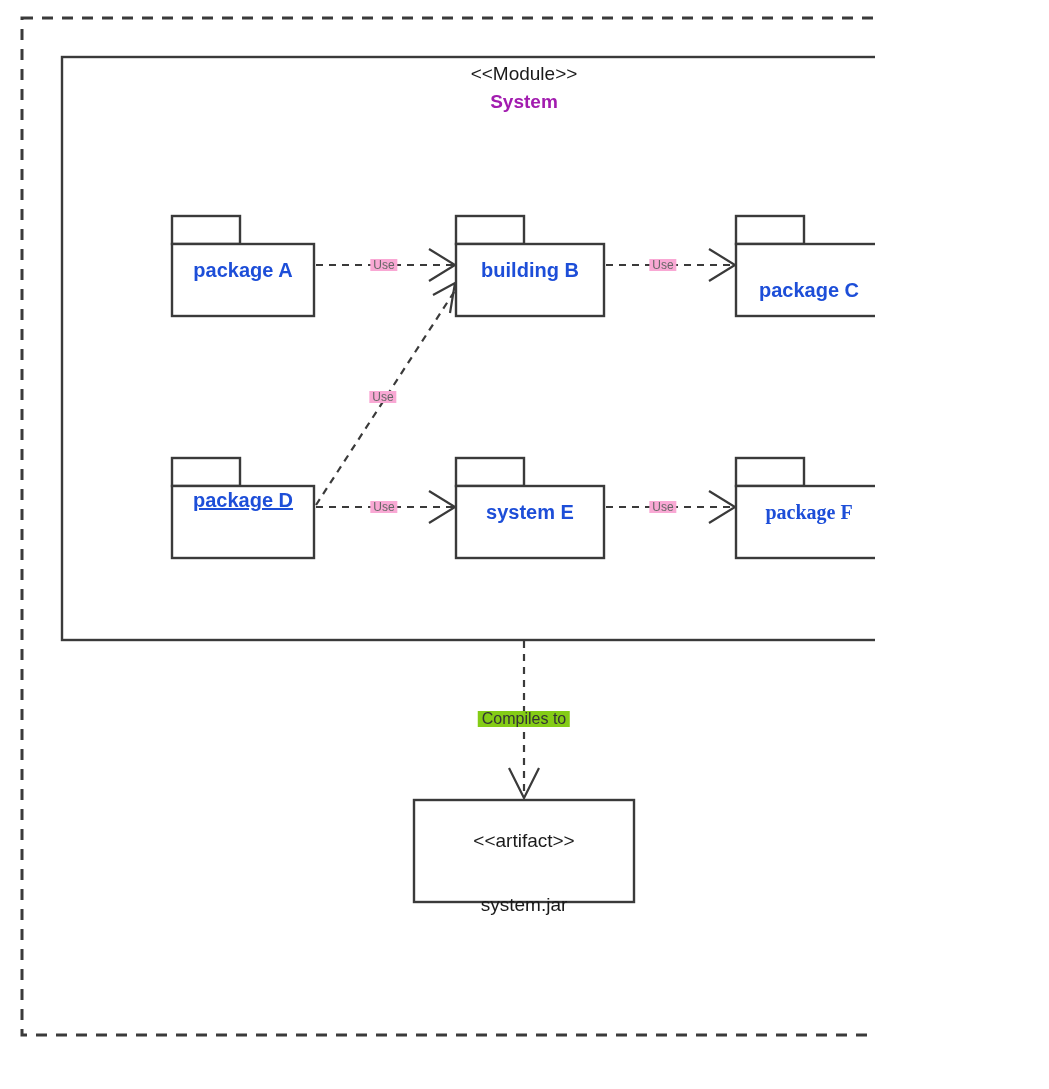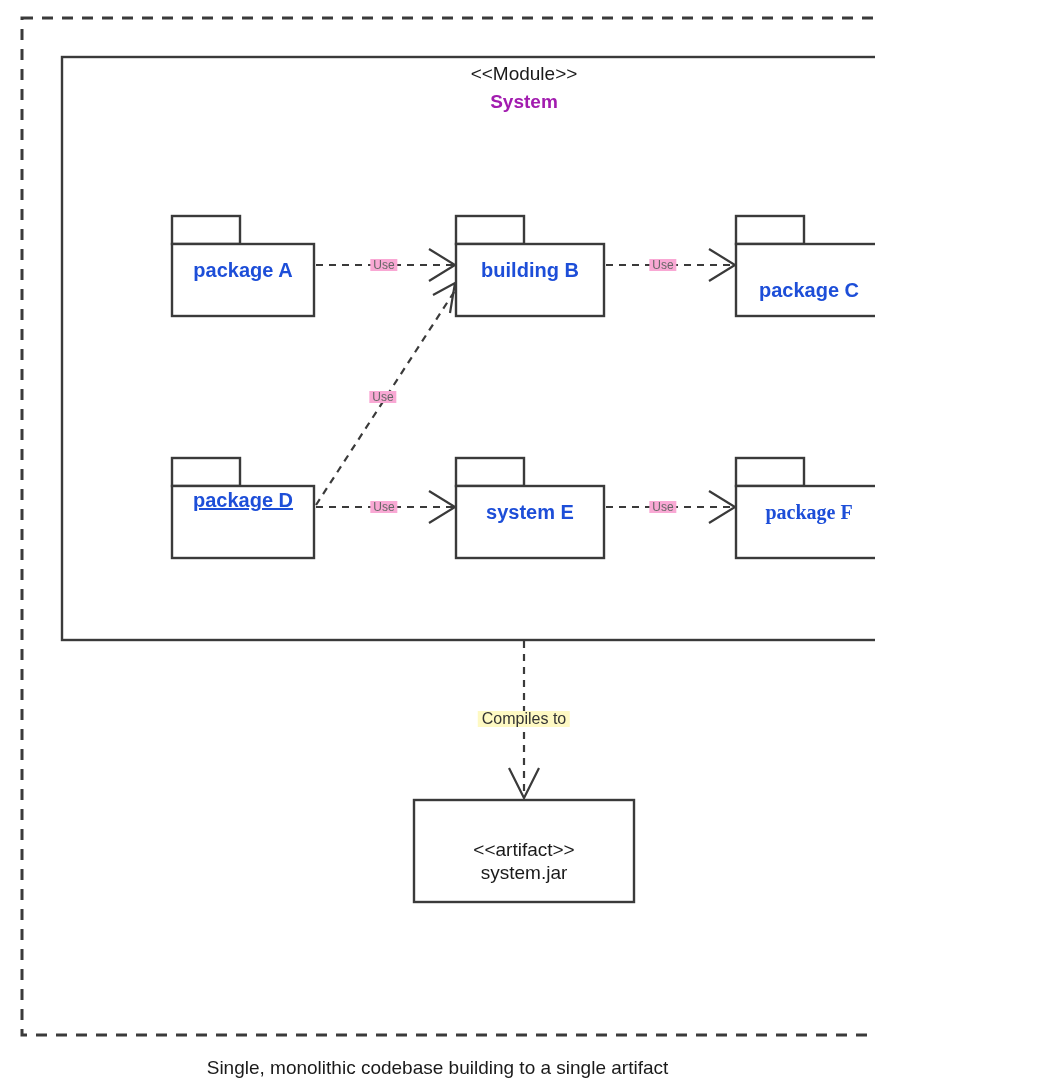--- a/index.html
+++ b/index.html
@@ -64,21 +64,21 @@
   .artifact-name {
     font-size: 19px;
     font-weight: normal;
     color: #1a1a1a;
     text-align: center;
   }
   .compiles-label {
     font-size: 16px;
     color: #333333;
     text-align: center;
-    background: #fef9c3;
+    background: #84cc16;
     padding: 0 4px;
   }
   .caption {
     font-size: 19px;
     color: #1a1a1a;
     text-align: center;
     width: 100%;
     left: 0;
   }
   .ctr {
@@ -185,18 +185,17 @@
   <div class="lbl pkg-label ctr" style="left:809px; top:512px;font-family:Liberation Serif, serif;">package F</div>
 
   <div class="lbl use-label ctr" style="left:384px; top:265px;">Use</div>
   <div class="lbl use-label ctr" style="left:663px; top:265px;">Use</div>
   <div class="lbl use-label ctr" style="left:384px; top:507px;">Use</div>
   <div class="lbl use-label ctr" style="left:663px; top:507px;">Use</div>
   <div class="lbl use-label ctr" style="left:383px; top:397px;">Use</div>
 
   <div class="lbl compiles-label ctr" style="left:524px; top:719px;">Compiles to</div>
 
-  <div class="lbl artifact-stereotype ctr" style="left:524px; top:840px;margin-top:9px;">&lt;&lt;artifact&gt;&gt;</div>
-  <div class="lbl artifact-name ctr" style="left:524px; top:872px;">system.jar</div>
-
-  <div class="lbl caption" style="top:1058px;">Single, monolithic codebase building to a single artifact</div>
+  <div class="lbl artifact-stereotype ctr" style="left:524px; top:840px;">&lt;&lt;artifact&gt;&gt;</div>
+  <div class="lbl artifact-name ctr" style="left:524px; top:904px;">system.jar</div>
+
 
 </div>
 
 </body></html>

